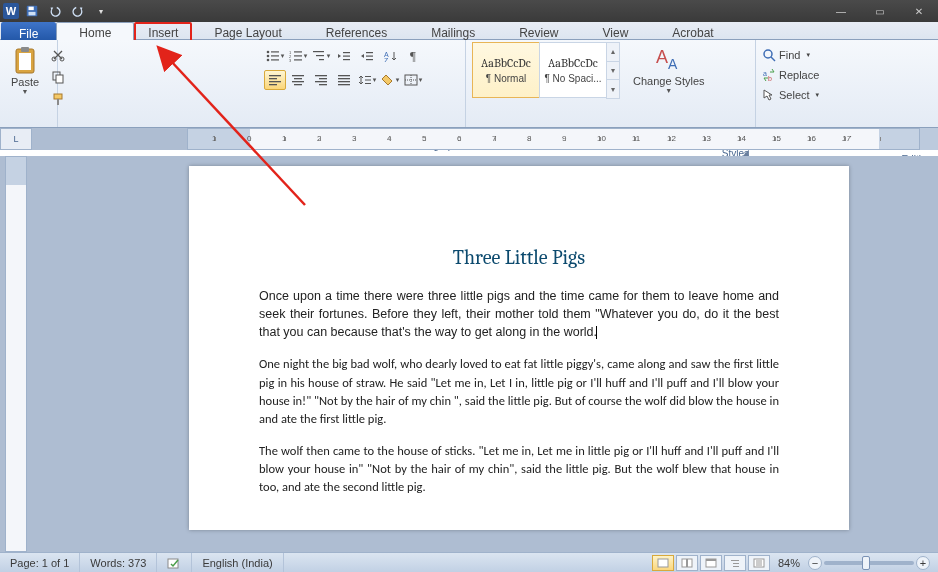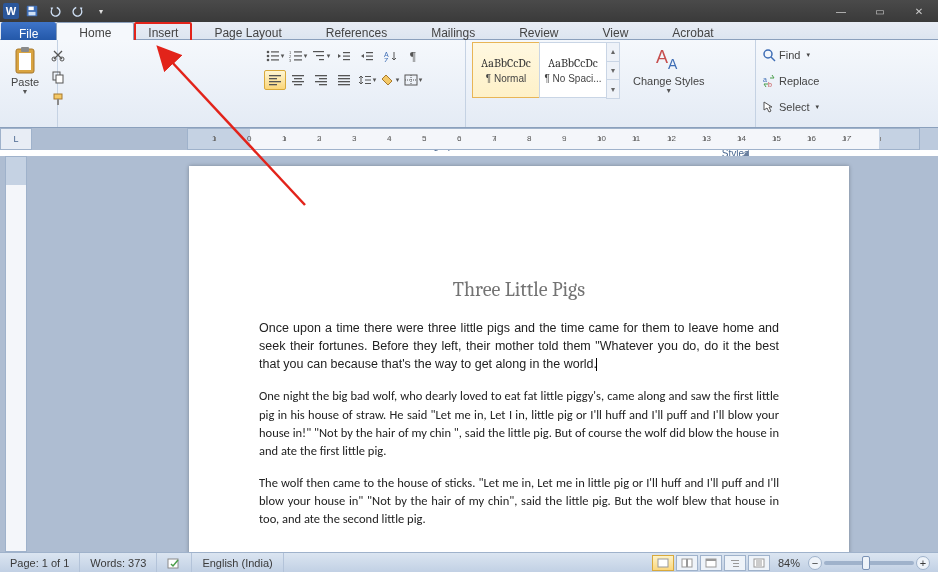--- a/index.html
+++ b/index.html
@@ -66,21 +66,21 @@
 .hruler .tick { position:absolute; top:0; height:100%; border-left:1px solid #888; }
 .hruler .num { position:absolute; top:5px; font-size:8px; }
 .hruler .margin { position:absolute; top:0; height:100%; background:#c5d2e3; }
 
 
 .docarea { position:absolute; top:156px; left:0; right:0; bottom:20px; background:#aebdd2; display:flex; }
 .vruler { width:22px; background:#f4f6fa; border:1px solid #9fb2cb; margin-left:5px; margin-top:0; position:relative; }
 .vruler .margin { position:absolute; left:0; width:100%; background:#c5d2e3; }
 .page-scroll { flex:1; overflow:hidden; position:relative; }
 .page { position:absolute; left:162px; top:10px; width:660px; background:#fff; box-shadow:0 0 4px rgba(0,0,0,.3); padding:80px 70px 20px 70px; }
-.doc-title { font-family:Cambria,serif; font-size:20px; text-align:center; margin-bottom:18px; color:#737373;margin-top:32px; }
+.doc-title { font-family:Cambria,serif; font-size:20px; text-align:center; margin-bottom:18px; color:#0c4a6e; }
 .doc-p { font-family:Calibri,sans-serif; font-size:12.5px; color:#222; text-align:justify; line-height:1.45; margin-bottom:14px; }
 .cursor { display:inline-block; width:1px; height:13px; background:#000; vertical-align:text-bottom; margin-left:-1px; }
 
 
 .status { position:absolute; bottom:0; left:0; right:0; height:20px; background:linear-gradient(#dbe5f1,#c1d0e4); border-top:1px solid #9fb2cb; display:flex; align-items:center; font-size:11px; color:#3a3a3a; }
 .status .cell { padding:0 10px; border-right:1px solid #b3c3d9; height:100%; display:flex; align-items:center; gap:4px; }
 .status .right { margin-left:auto; display:flex; align-items:center; gap:2px; padding-right:8px; }
 .view-btn { width:22px; height:16px; border:1px solid #9fb2cb; background:#eef3f9; display:flex; align-items:center; justify-content:center; font-size:9px; }
 .view-btn.sel { background:linear-gradient(#fef3c7,#fbd77e); border-color:#d8a93c; }
 .zoom-track { width:90px; height:4px; background:#9fb2cb; position:relative; border-radius:2px; }
@@ -323,21 +323,21 @@
             </svg>
         </div>
         <span class="lbl" style="text-align:center;line-height:1">Change Styles</span>
         <span class="dd">▼</span>
       </div>
     </div>
     <div class="group-label"><span>Styles</span><span class="launcher">◢</span></div>
   </div>
 
   <div class="group" style="flex:1; border-right:none">
-    <div class="group-body" style="flex-direction:column; gap:8px; padding-top:4px">
+    <div class="group-body" style="flex-direction:column; gap:2px; padding-top:4px">
       <div class="ed-row">
         <span class="ic">
             <svg width="14" height="14" viewBox="0 0 14 14">
               <circle cx="6" cy="6" r="4" fill="none" stroke="#3e6db5" stroke-width="1.5"></circle>
               <line x1="9" y1="9" x2="13" y2="13" stroke="#3e6db5" stroke-width="1.5"></line>
             </svg>
           </span>
         <span>Find</span>
           <span style="font-size:7px;margin-left:3px">▾</span>
       </div>

